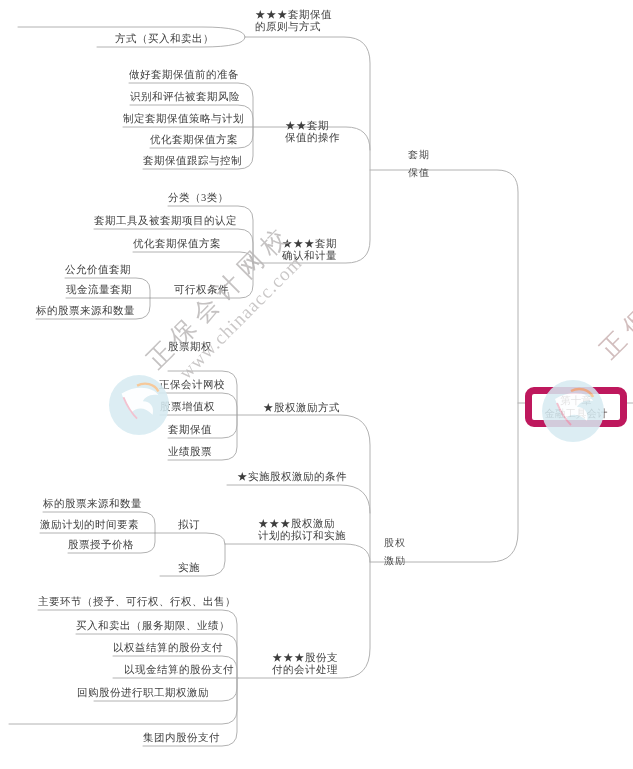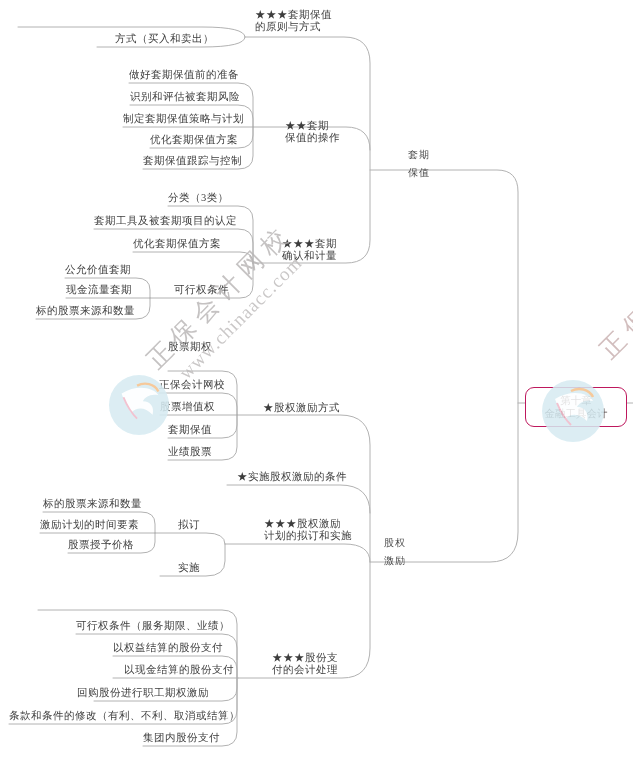--- a/index.html
+++ b/index.html
@@ -8,21 +8,21 @@
     font-family:"Liberation Serif","DejaVu Serif",serif;
   }
   svg.lines{position:absolute;left:0;top:0;z-index:1;}
   .lbl{
     position:absolute;z-index:2;font-size:10.5px;line-height:12px;color:#3d3d3d;
     white-space:pre;letter-spacing:0.5px;
   }
   .branch-lbl{font-size:10px;line-height:18px;color:#4a4a4a;letter-spacing:1px;}
   .main-node{
     position:absolute;left:525px;top:387px;width:102px;height:40px;box-sizing:border-box;
-    border:1px solid #be185d;border-radius:9px;background:#ffffff;z-index:2;
+    border:7px solid #be185d;border-radius:9px;background:#ffffff;z-index:2;
     display:flex;align-items:center;justify-content:center;text-align:center;
     font-size:10.5px;line-height:13px;color:#514646;white-space:pre;
   }
   .wm{
     position:absolute;z-index:3;transform:rotate(-45deg);text-align:center;
     pointer-events:none;opacity:.8;
   }
   .wm .cn{font-size:25px;letter-spacing:7px;color:#b7b4b4;}
   .wm .en{font-size:19px;letter-spacing:1px;color:#bdbaba;margin-top:3px;}
   .wm1{left:103px;top:276px;width:250px;}
@@ -118,35 +118,35 @@
 
   <div class="lbl" style="left:263px;top:402px">★股权激励方式</div>
   <div class="lbl" style="left:168px;top:341px">股票期权</div>
   <div class="lbl" style="left:159px;top:379px">正保会计网校</div>
   <div class="lbl" style="left:160px;top:401px">股票增值权</div>
   <div class="lbl" style="left:168px;top:424px">套期保值</div>
   <div class="lbl" style="left:168px;top:446px">业绩股票</div>
 
   <div class="lbl" style="left:237px;top:471px">★实施股权激励的条件</div>
 
-  <div class="lbl" style="left:264px;top:518px">★★★股权激励
+  <div class="lbl" style="left:258px;top:518px">★★★股权激励
 计划的拟订和实施</div>
   <div class="lbl" style="left:178px;top:519px">拟订</div>
   <div class="lbl" style="left:178px;top:562px">实施</div>
   <div class="lbl" style="left:43px;top:498px">标的股票来源和数量</div>
   <div class="lbl" style="left:40px;top:519px">激励计划的时间要素</div>
   <div class="lbl" style="left:68px;top:539px">股票授予价格</div>
 
   <div class="lbl" style="left:272px;top:652px">★★★股份支
 付的会计处理</div>
-  <div class="lbl" style="left:76px;top:620px">可行权条件（服务期限、业绩）</div>
+  <div class="lbl" style="left:38px;top:596px">主要环节（授予、可行权、行权、出售）</div>
+  <div class="lbl" style="left:76px;top:620px">买入和卖出（服务期限、业绩）</div>
   <div class="lbl" style="left:113px;top:642px">以权益结算的股份支付</div>
   <div class="lbl" style="left:124px;top:664px">以现金结算的股份支付</div>
   <div class="lbl" style="left:77px;top:687px">回购股份进行职工期权激励</div>
-  <div class="lbl" style="left:9px;top:710px">条款和条件的修改（有利、不利、取消或结算）</div>
   <div class="lbl" style="left:143px;top:732px">集团内股份支付</div>
 
   <div class="wm wm1">
     <div class="cn">正保会计网校</div>
     <div class="en">www.chinaacc.com</div>
   </div>
   <div class="wm wm2">
     <div class="cn">正保会计网校</div>
     <div class="en">www.chinaacc.com</div>
   </div>

